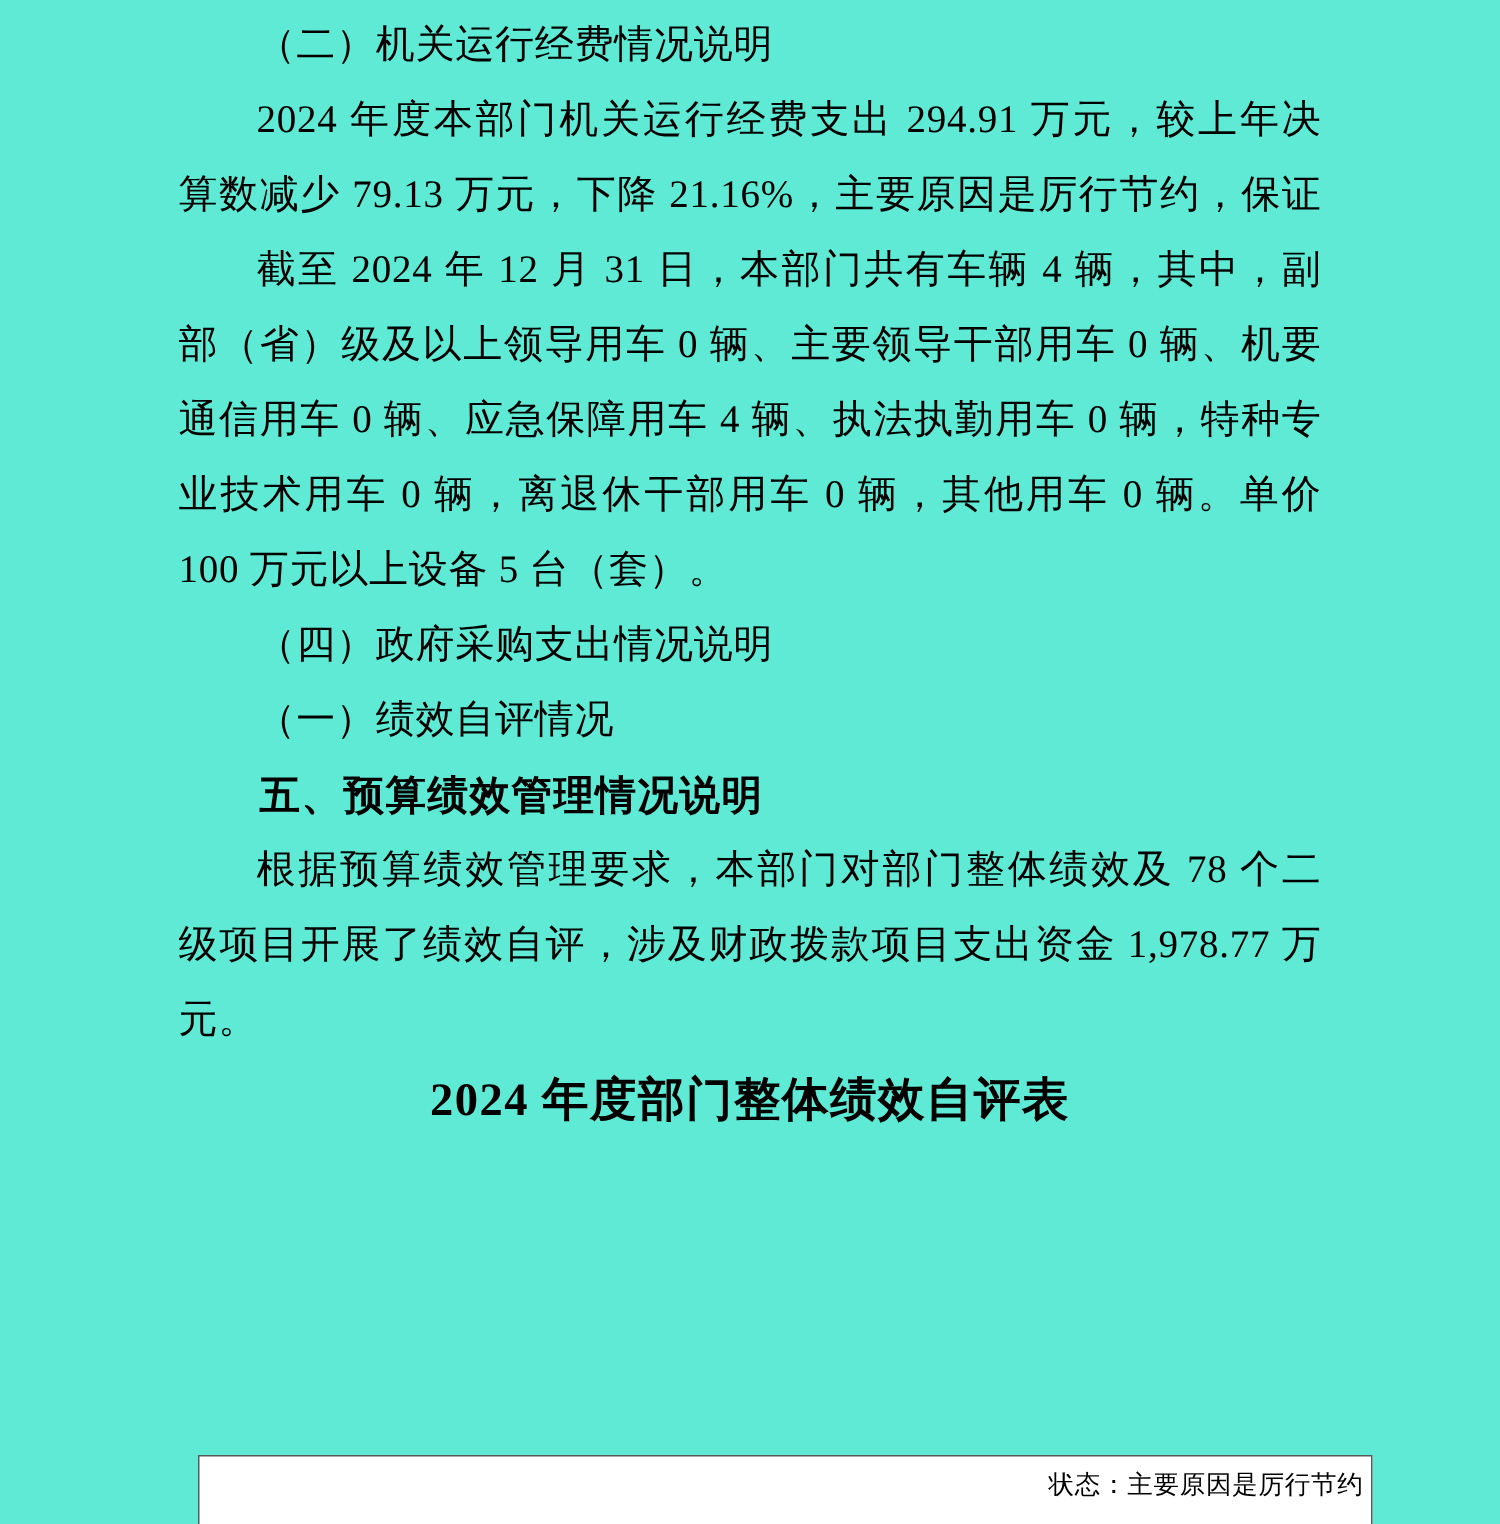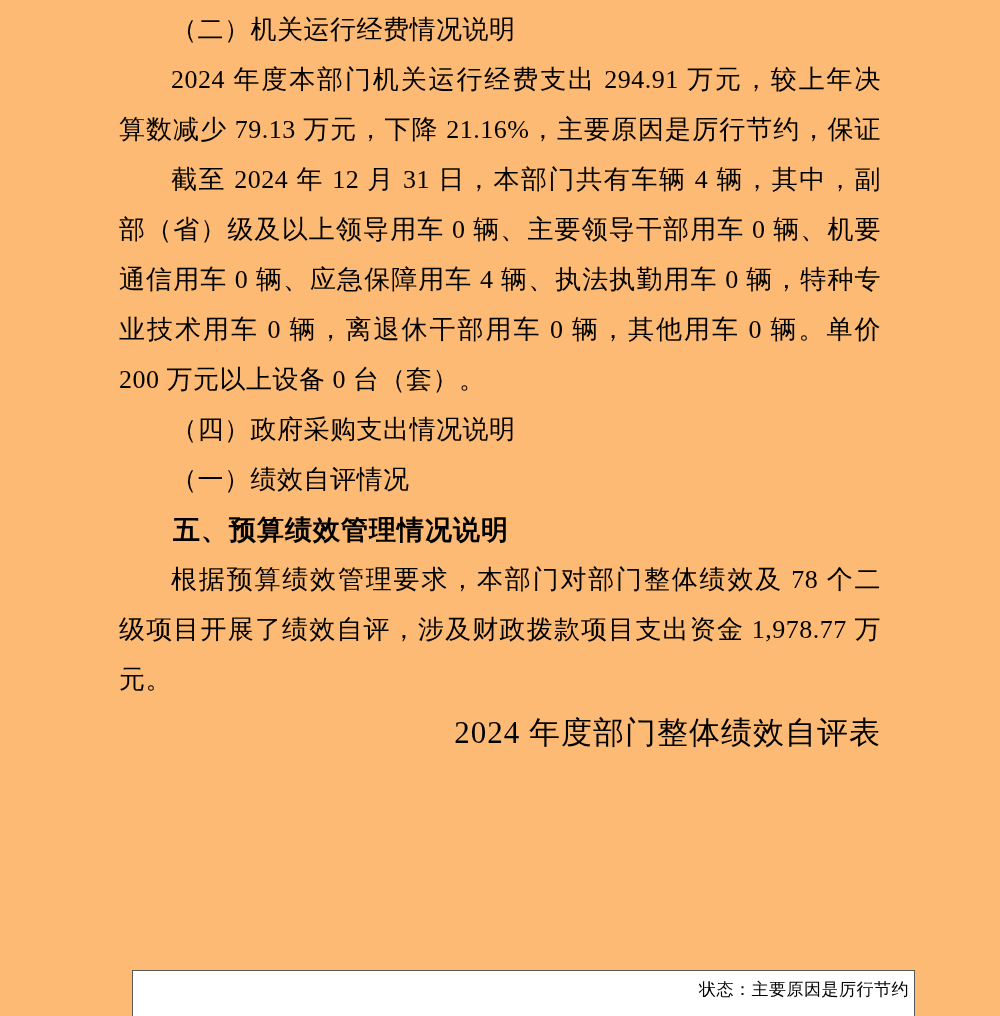--- a/index.html
+++ b/index.html
@@ -1,20 +1,20 @@
 <!DOCTYPE html>
 <html><head>
 <meta charset="utf-8">
 <style>
   html,body{margin:0;padding:0;background:#ffffff;}
   .page{
     position:relative;
     width:1000px;
     height:1016px;
-    background:#fdba74;
+    background:#5eead4;
     overflow:hidden;
     color:#000000;
     font-family:"Liberation Serif","DejaVu Serif",serif;
   }
   .textcol{
     position:absolute;
     left:119px;
     top:5px;
     width:762px;
   }
@@ -29,22 +29,22 @@
   .just{text-align:justify;text-align-last:justify;}
   .hei{
     font-family:"Liberation Sans","DejaVu Sans",sans-serif;
     font-weight:700;
     font-size:27px;
     letter-spacing:1px;
   }
   .doc-title{
     height:55px;
     line-height:55px;
-    text-align:right;
-    font-weight:400;
+    text-align:center;
+    font-weight:700;
     font-size:31px;
     letter-spacing:1px;
     font-family:"Liberation Serif","DejaVu Serif",serif;
   }
   .status-box{
     position:absolute;
     left:132px;
     top:970px;
     width:783px;
     height:70px;
@@ -68,21 +68,21 @@
 <div class="page">
 
   <div class="textcol">
     <div class="ln indent">（二）机关运行经费情况说明</div>
     <div class="ln indent just">2024 年度本部门机关运行经费支出 294.91 万元，较上年决</div>
     <div class="ln just">算数减少 79.13 万元，下降 21.16%，主要原因是厉行节约，保证</div>
     <div class="ln indent just">截至 2024 年 12 月 31 日，本部门共有车辆 4 辆，其中，副</div>
     <div class="ln just">部（省）级及以上领导用车 0 辆、主要领导干部用车 0 辆、机要</div>
     <div class="ln just">通信用车 0 辆、应急保障用车 4 辆、执法执勤用车 0 辆，特种专</div>
     <div class="ln just">业技术用车 0 辆，离退休干部用车 0 辆，其他用车 0 辆。单价</div>
-    <div class="ln">200 万元以上设备 0 台（套）。</div>
+    <div class="ln">100 万元以上设备 5 台（套）。</div>
     <div class="ln indent">（四）政府采购支出情况说明</div>
     <div class="ln indent">（一）绩效自评情况</div>
     <div class="ln indent hei">五、预算绩效管理情况说明</div>
     <div class="ln indent just">根据预算绩效管理要求，本部门对部门整体绩效及 78 个二</div>
     <div class="ln just">级项目开展了绩效自评，涉及财政拨款项目支出资金 1,978.77 万</div>
     <div class="ln">元。</div>
 
     <div class="doc-title">2024 年度部门整体绩效自评表</div>
   </div>
 

